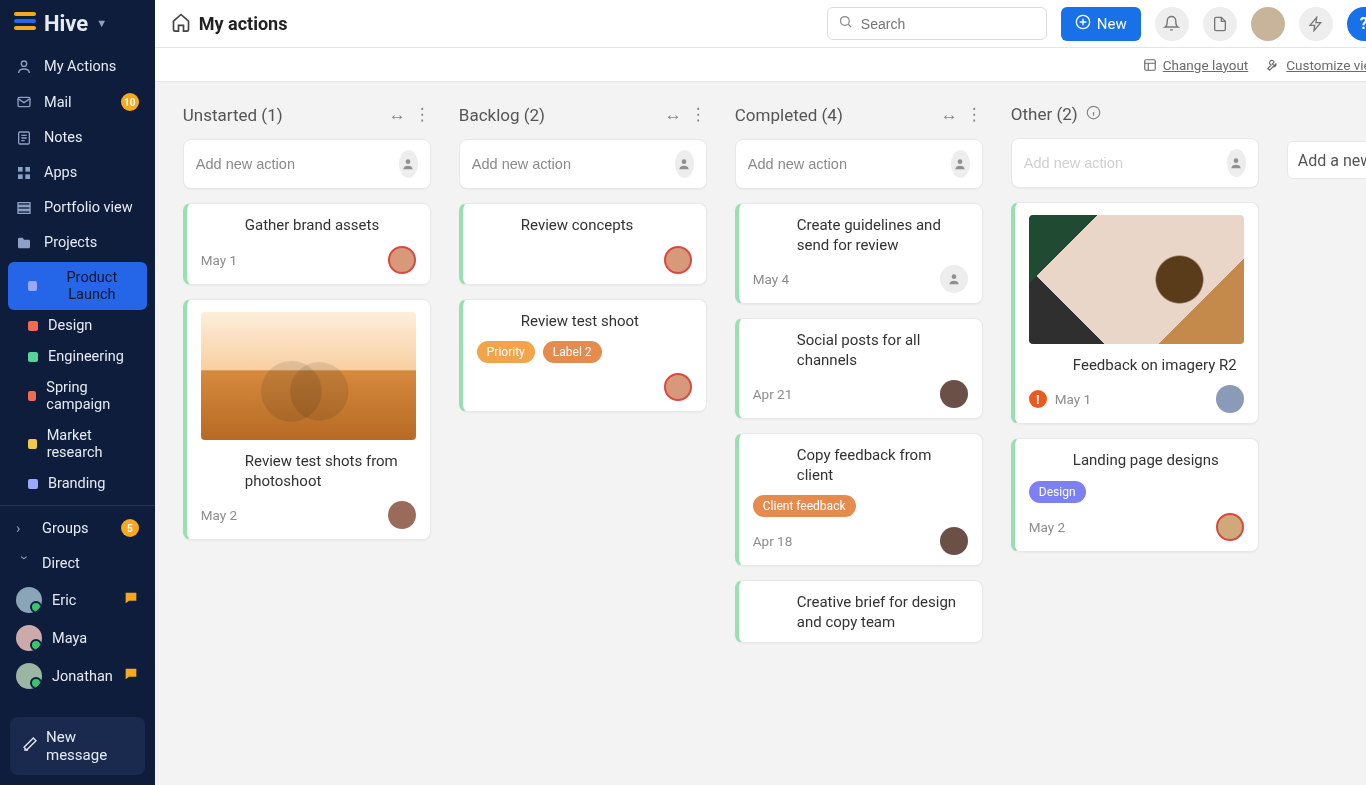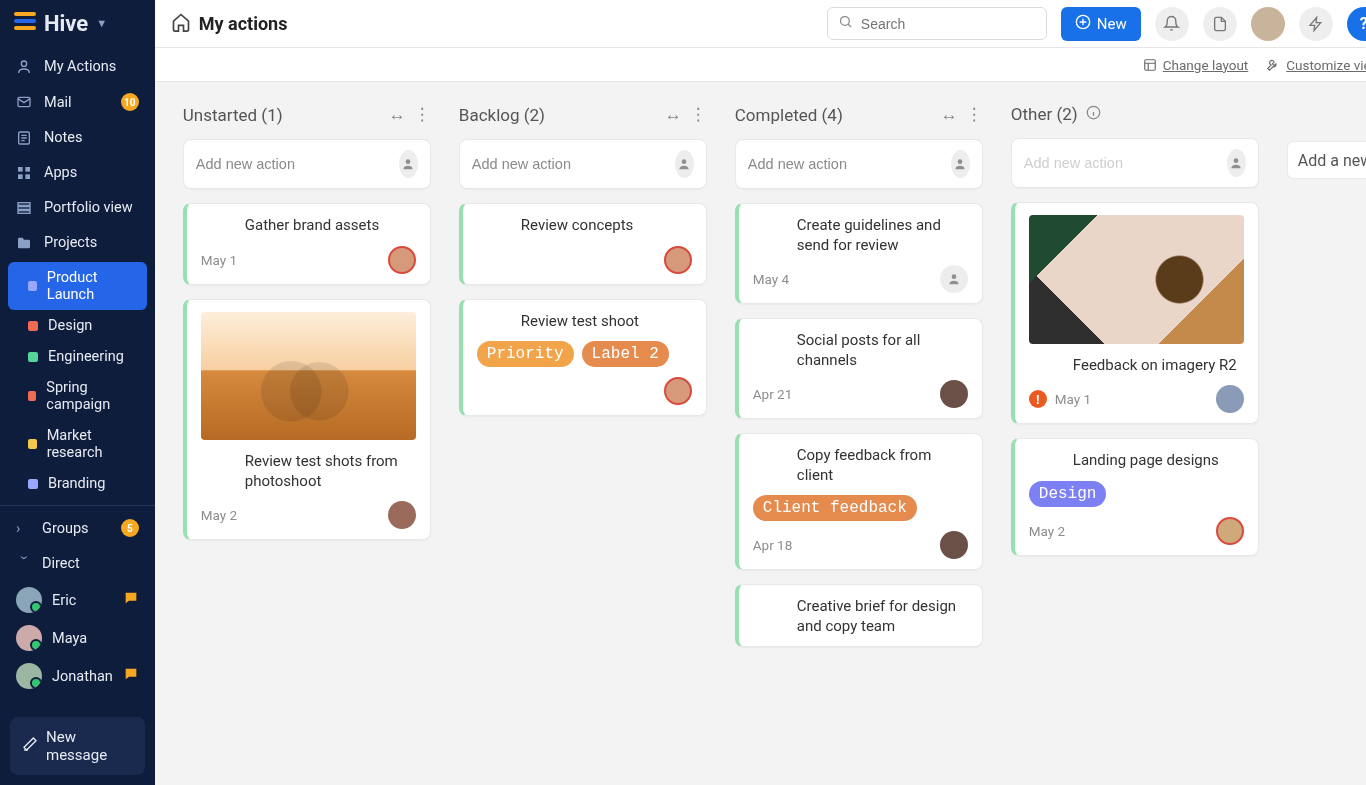--- a/index.html
+++ b/index.html
@@ -44,21 +44,21 @@
     display:flex; align-items:center; justify-content:center;
   }
   .subnav { margin:2px 0; }
   .subitem {
     display:flex; align-items:center; gap:10px;
     padding:7px 10px 7px 20px;
     border-radius:6px;
     margin: 0 8px;
     cursor:pointer;
   }
-  .subitem.active { background:#2566e8; color:#ffffff; }
+  .subitem.active { background:#2566e8; color:#0f172a;text-align:center; }
   .subitem .dot { width:10px; height:10px; border-radius:2px; }
   .groups-head {
     display:flex; align-items:center; gap:10px;
     padding:9px 16px; cursor:pointer;
   }
   .groups-head .chev { width:16px; color:#8aa0c5; }
   .dm-row {
     display:flex; align-items:center; gap:10px;
     padding:6px 16px; cursor:pointer;
   }
@@ -188,21 +188,21 @@
     color:#8d8d8d; font-size:13.5px;
   }
   .foot-spacer{flex:1;}
   .av-sm{
     width:28px;height:28px;border-radius:50%;
     background:#d0d0d0;
   }
   .av-ring{ border:2px solid #d94a3e; }
   .pill {
     padding:4px 10px; border-radius:999px;
-    font-size:16px; color:#fff;font-family:Liberation Mono, monospace;
+    font-size:12px; color:#fff;
   }
   .pill.orange{ background:#f2a44b; }
   .pill.lorange{ background:#e58b4e; }
   .pill.blue{ background:#7c80f2; }
   .tags{ display:flex; gap:8px; flex-wrap:wrap; }
   .alert-dot{
     width:18px;height:18px;border-radius:50%;background:#ea5a20;color:#fff;
     display:flex;align-items:center;justify-content:center;font-size:13px;font-weight:700;
   }
   .add-col{

